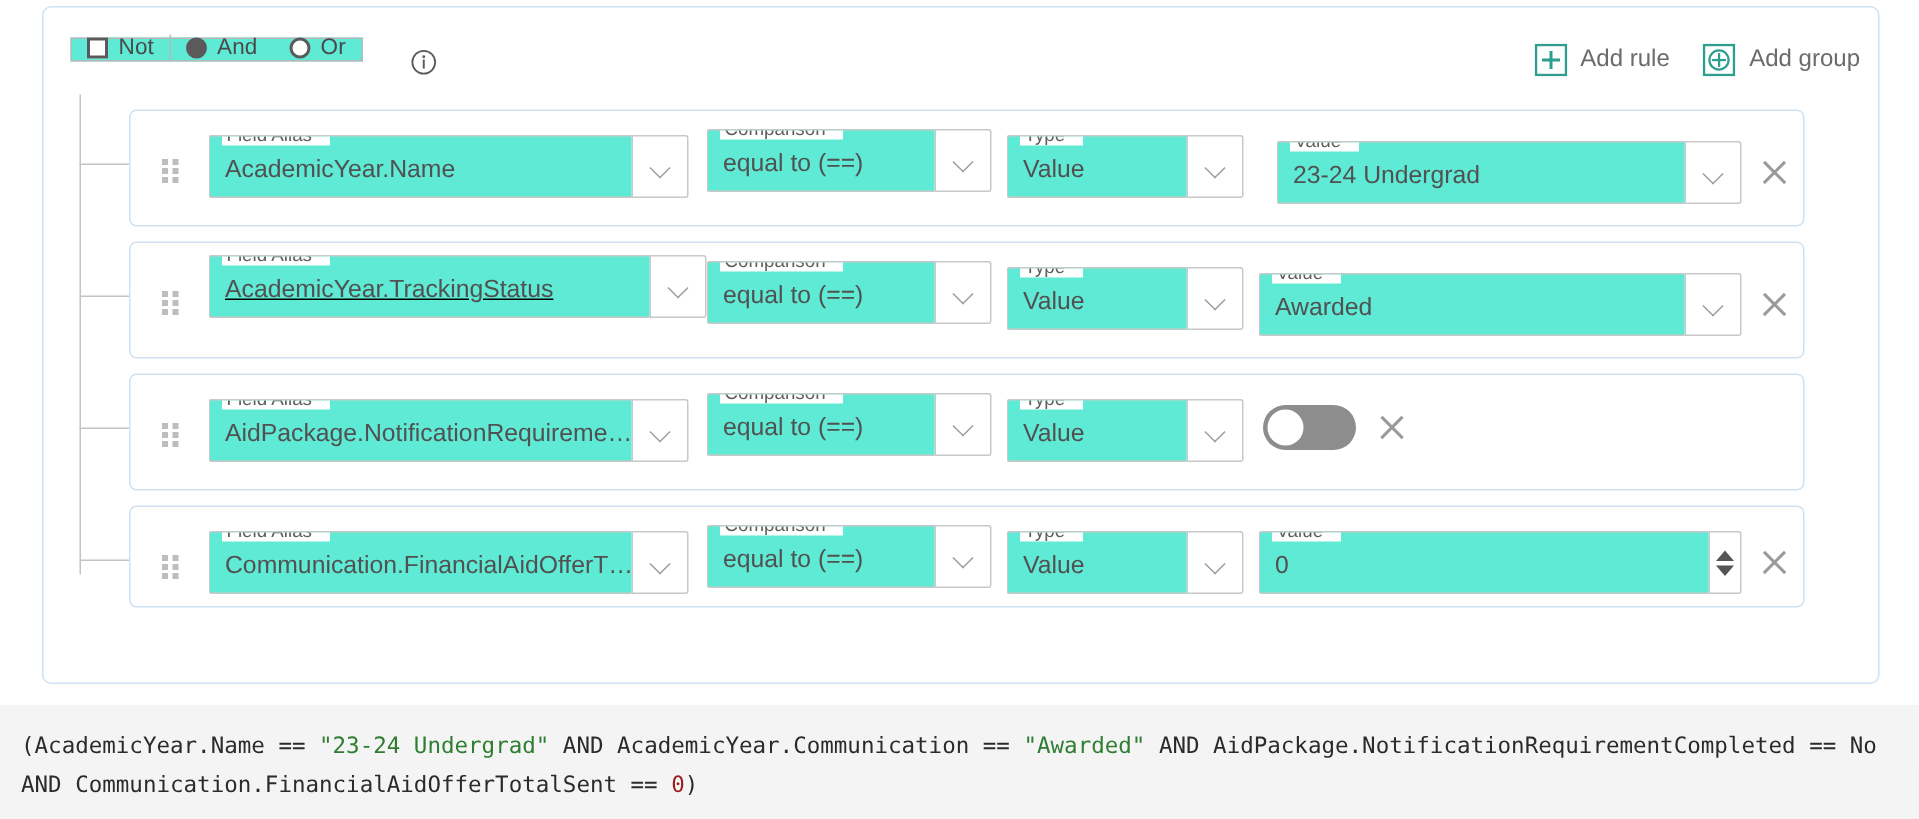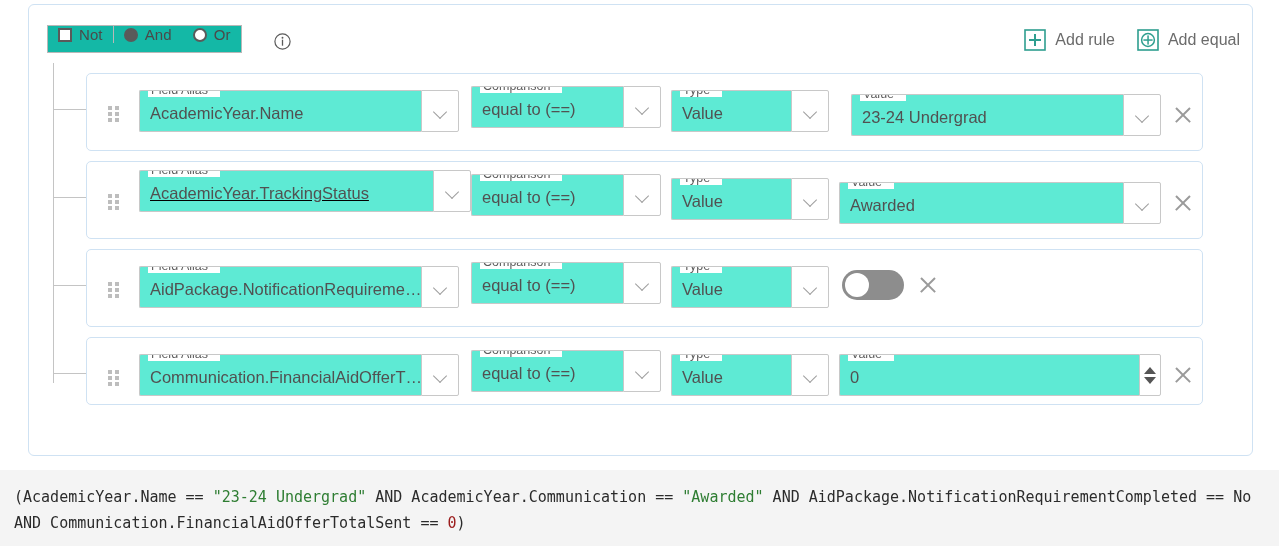--- a/index.html
+++ b/index.html
@@ -25,25 +25,25 @@
   .qb-header {
     position: absolute;
     left: 0; top: 0;
     width: 100%; height: 58px;
   }
 
   
   .logic-group {
     position: absolute;
     left: 18px; top: 20px;
-    height: 28px;
-    display: flex;
-    align-items: flex-start;
+    height: 16px;
+    display: flex;
+    align-items: flex-end;
     border: 1px solid #b8b8b8;
-    background: #14b8a6;
+    background: #5eead4;
   }
   .logic-seg {
     display: flex;
     align-items: center;
     gap: 7px;
     padding: 0 10px;
     cursor: pointer;
     user-select: none;
   }
   .logic-seg + .logic-seg { border-left: 1px solid #b8b8b8; }
@@ -318,21 +318,21 @@
       </div>
       <div class="hdr-btn">
         <span class="sq-icon">
           <svg width="22" height="22" viewBox="0 0 22 22">
             <rect x="1" y="1" width="20" height="20" fill="none" stroke="#2e9e8f" stroke-width="1.6"></rect>
             <circle cx="11" cy="11" r="6.4" fill="none" stroke="#2e9e8f" stroke-width="1.5"></circle>
             <rect x="10.3" y="6.4" width="1.5" height="9.2" fill="#2e9e8f"></rect>
             <rect x="6.4" y="10.3" width="9.2" height="1.5" fill="#2e9e8f"></rect>
           </svg>
         </span>
-        <span class="txt">Add equal</span>
+        <span class="txt">Add group</span>
       </div>
     </div>
   </div>
 
   <div class="tree-rail"></div>
   <div class="tree-stub" style="top:104px"></div>
   <div class="tree-stub" style="top:192px"></div>
   <div class="tree-stub" style="top:280px"></div>
   <div class="tree-stub" style="top:368px"></div>
 

